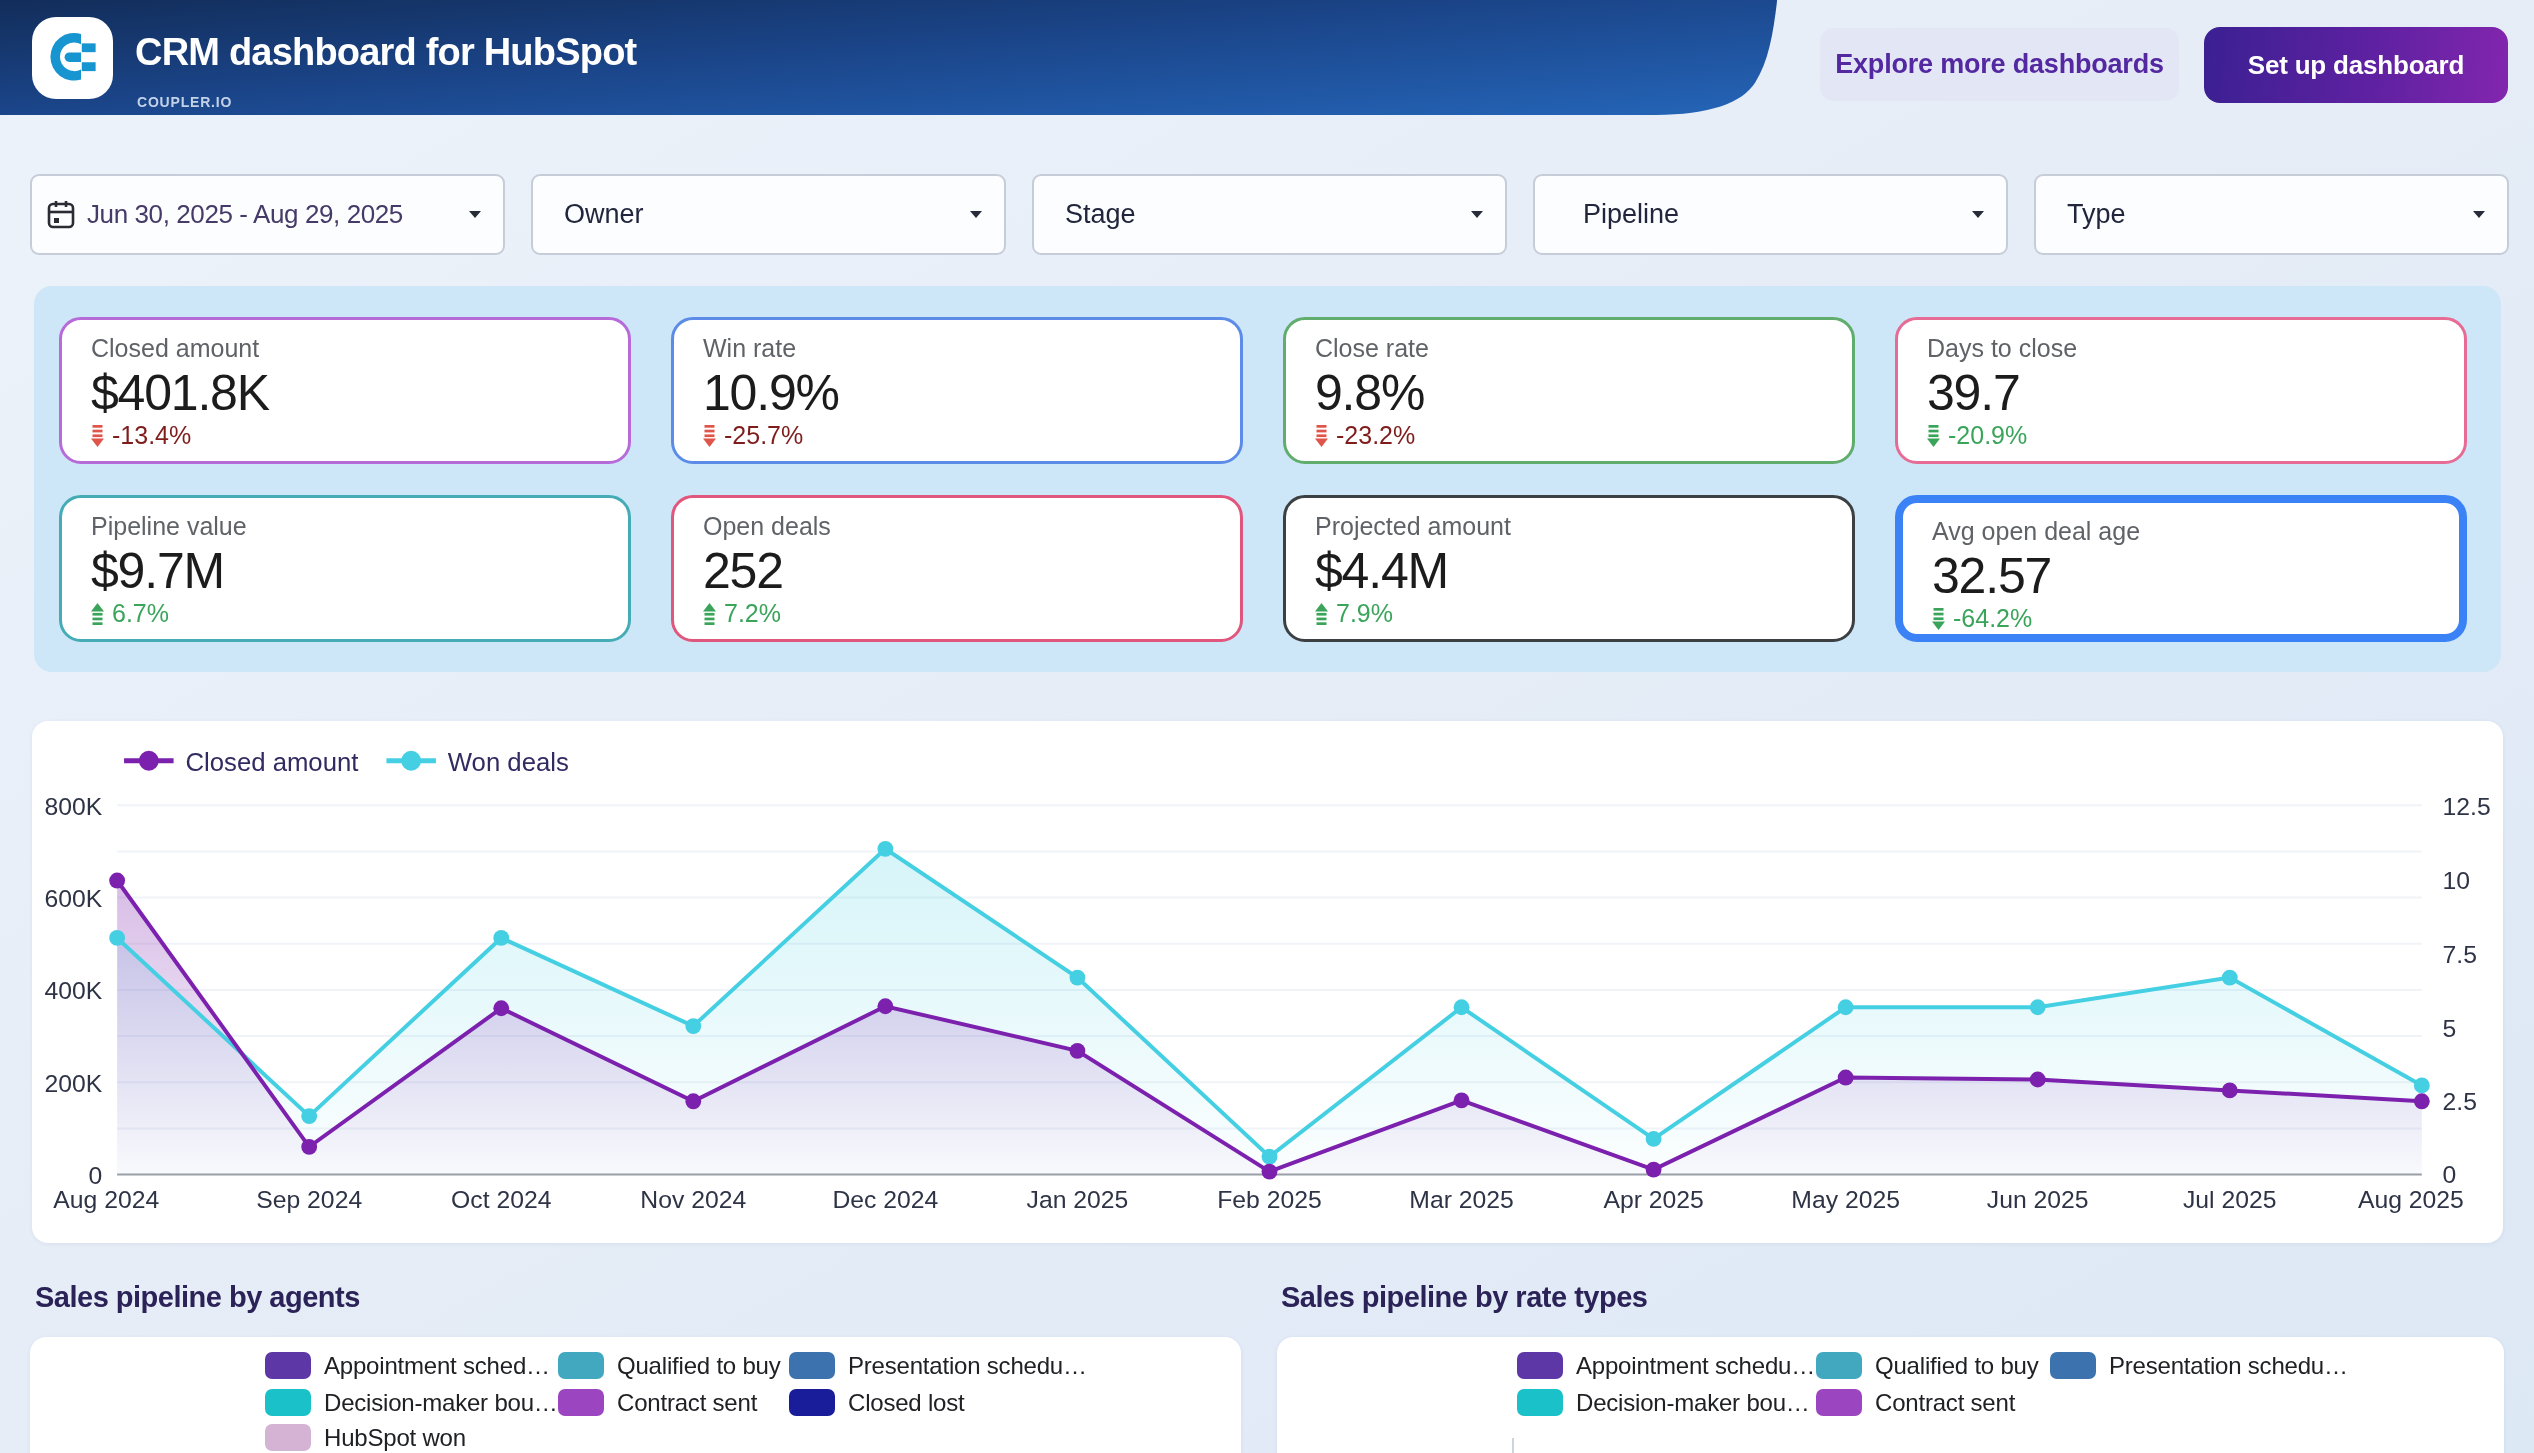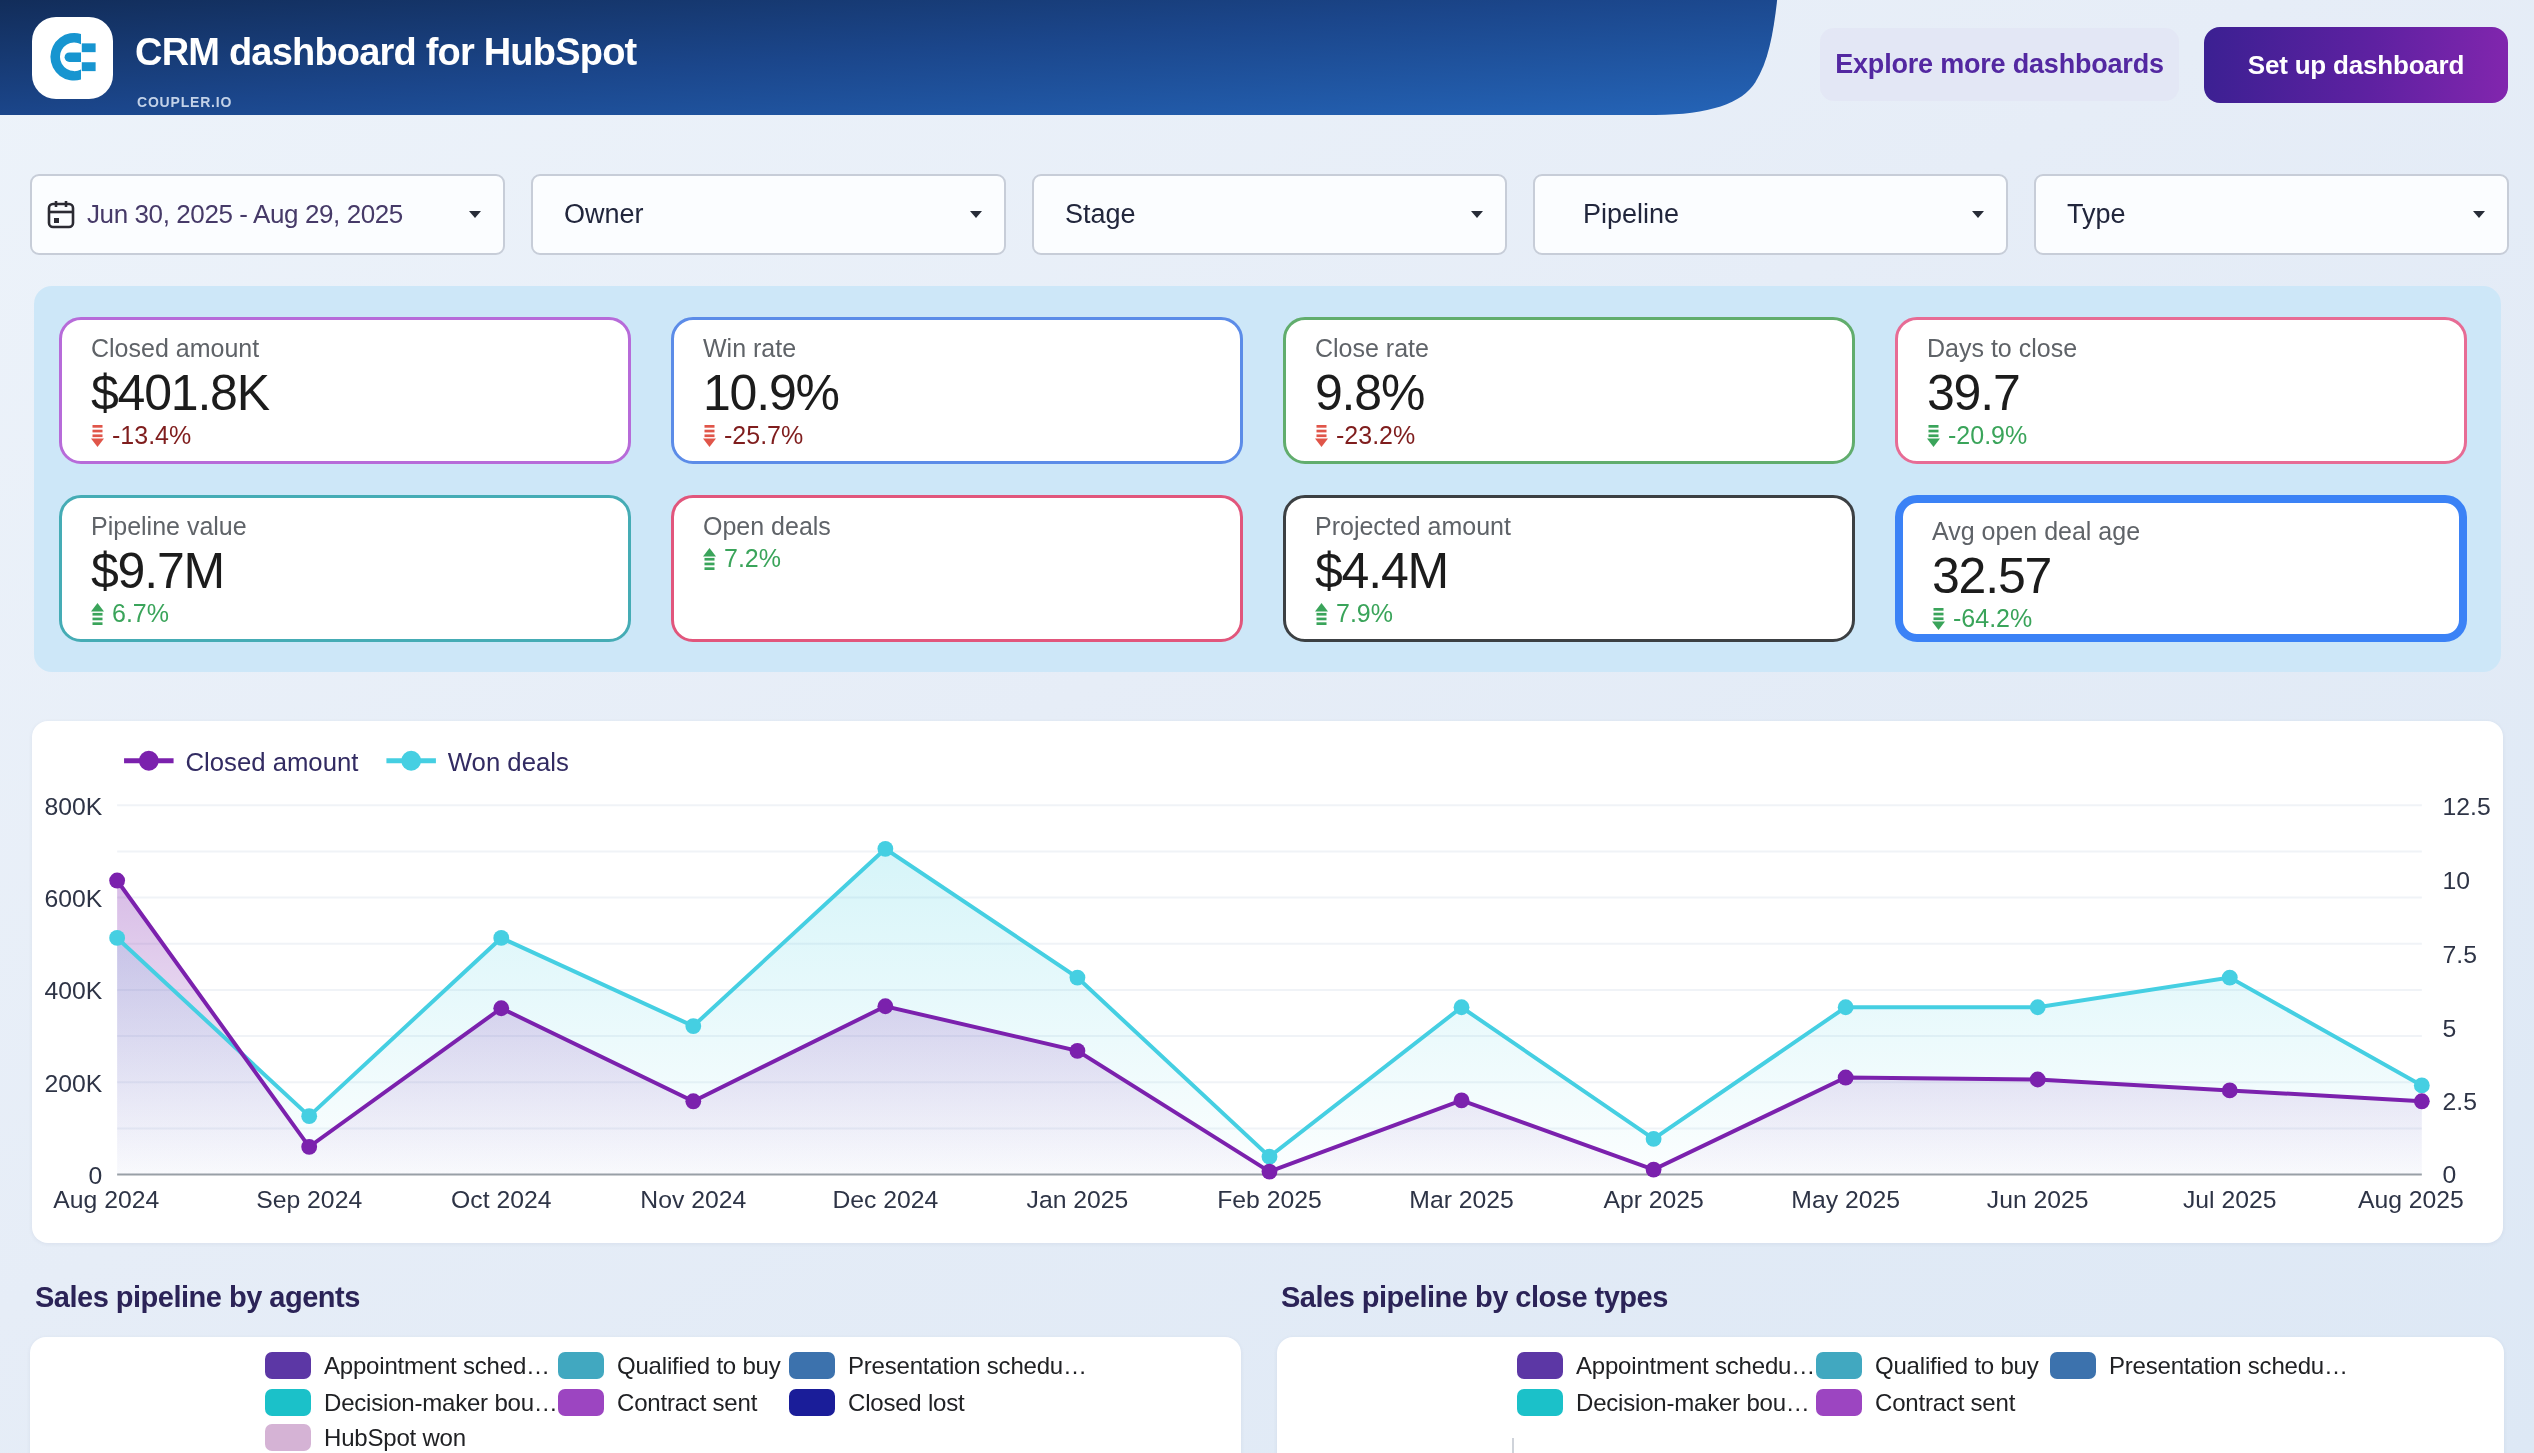--- a/index.html
+++ b/index.html
@@ -159,20 +159,21 @@
         <path d="M0 8.4 h13 L6.5 0z"></path>
         <rect x="1.5" y="9.9" width="10" height="2.7"></rect>
         <rect x="1.5" y="14.6" width="10" height="2.7"></rect>
         <rect x="1.5" y="19.3" width="10" height="2.7"></rect>
       </svg>
       <span>6.7%</span>
     </div>
 </div>
 <div class="card" style="left:671px;top:495px;border:3px solid #e1567c">
   <div class="t">Open deals</div>
+  <div class="v">252</div>
   <div class="d green">
       <svg width="13" height="22" viewBox="0 0 13 22" fill="#3aa45a">
         <path d="M0 8.4 h13 L6.5 0z"></path>
         <rect x="1.5" y="9.9" width="10" height="2.7"></rect>
         <rect x="1.5" y="14.6" width="10" height="2.7"></rect>
         <rect x="1.5" y="19.3" width="10" height="2.7"></rect>
       </svg>
       <span>7.2%</span>
     </div>
 </div>
@@ -280,21 +281,21 @@
 <text x="2403.0" y="492" font-size="25" fill="#2e3446" text-anchor="middle">Aug 2025</text>
 <line x1="93" y1="40" x2="143" y2="40" stroke="#7b21ad" stroke-width="5"></line>
     <circle cx="118" cy="40" r="10" fill="#7b21ad"></circle>
 <text x="155" y="50" font-size="26" fill="#322b62">Closed amount</text>
 <line x1="358" y1="40" x2="408" y2="40" stroke="#45cfe2" stroke-width="5"></line>
     <circle cx="383" cy="40" r="10" fill="#45cfe2"></circle>
 <text x="420" y="50" font-size="26" fill="#322b62">Won deals</text>
 </svg>
 
 <div class="sectitle" style="left:35px;top:1281px">Sales pipeline by agents</div>
-<div class="sectitle" style="left:1281px;top:1281px">Sales pipeline by close types</div>
+<div class="sectitle" style="left:1281px;top:1281px">Sales pipeline by rate types</div>
 <div class="bcard" style="left:30px;width:1211px"></div>
 <div class="bcard" style="left:1277px;width:1227px"></div>
 
 <div class="leg" style="left:265px;top:1352px">
     <div class="sw" style="background:#5c37a5"></div>
     <div class="tx">Appointment sched…</div>
   </div>
 <div class="leg" style="left:558px;top:1352px">
     <div class="sw" style="background:#41a8c0"></div>
     <div class="tx">Qualified to buy</div>

